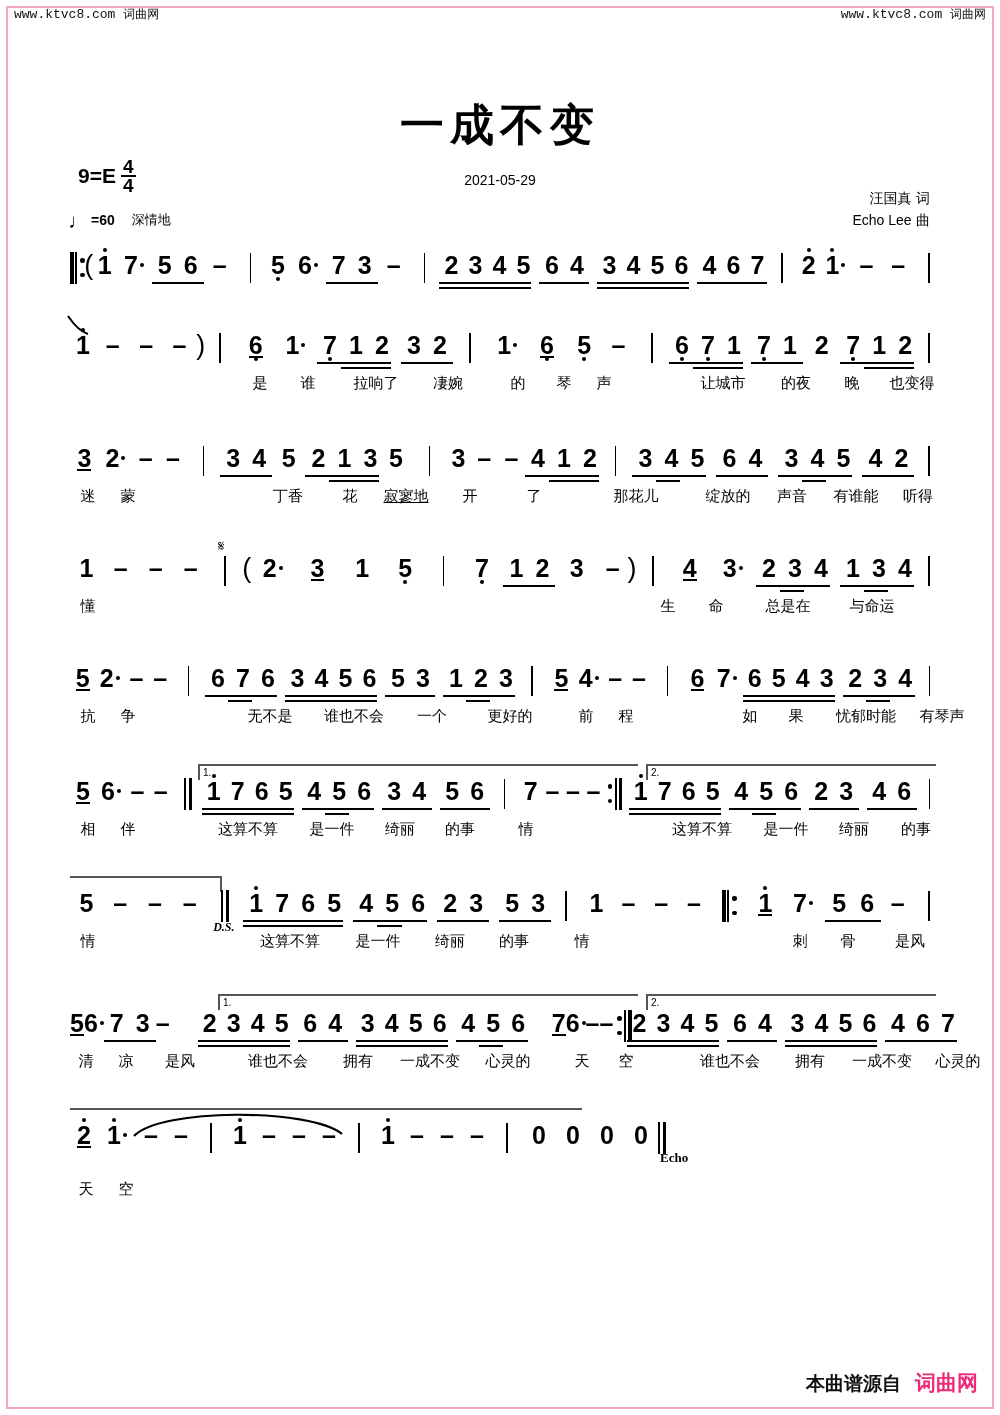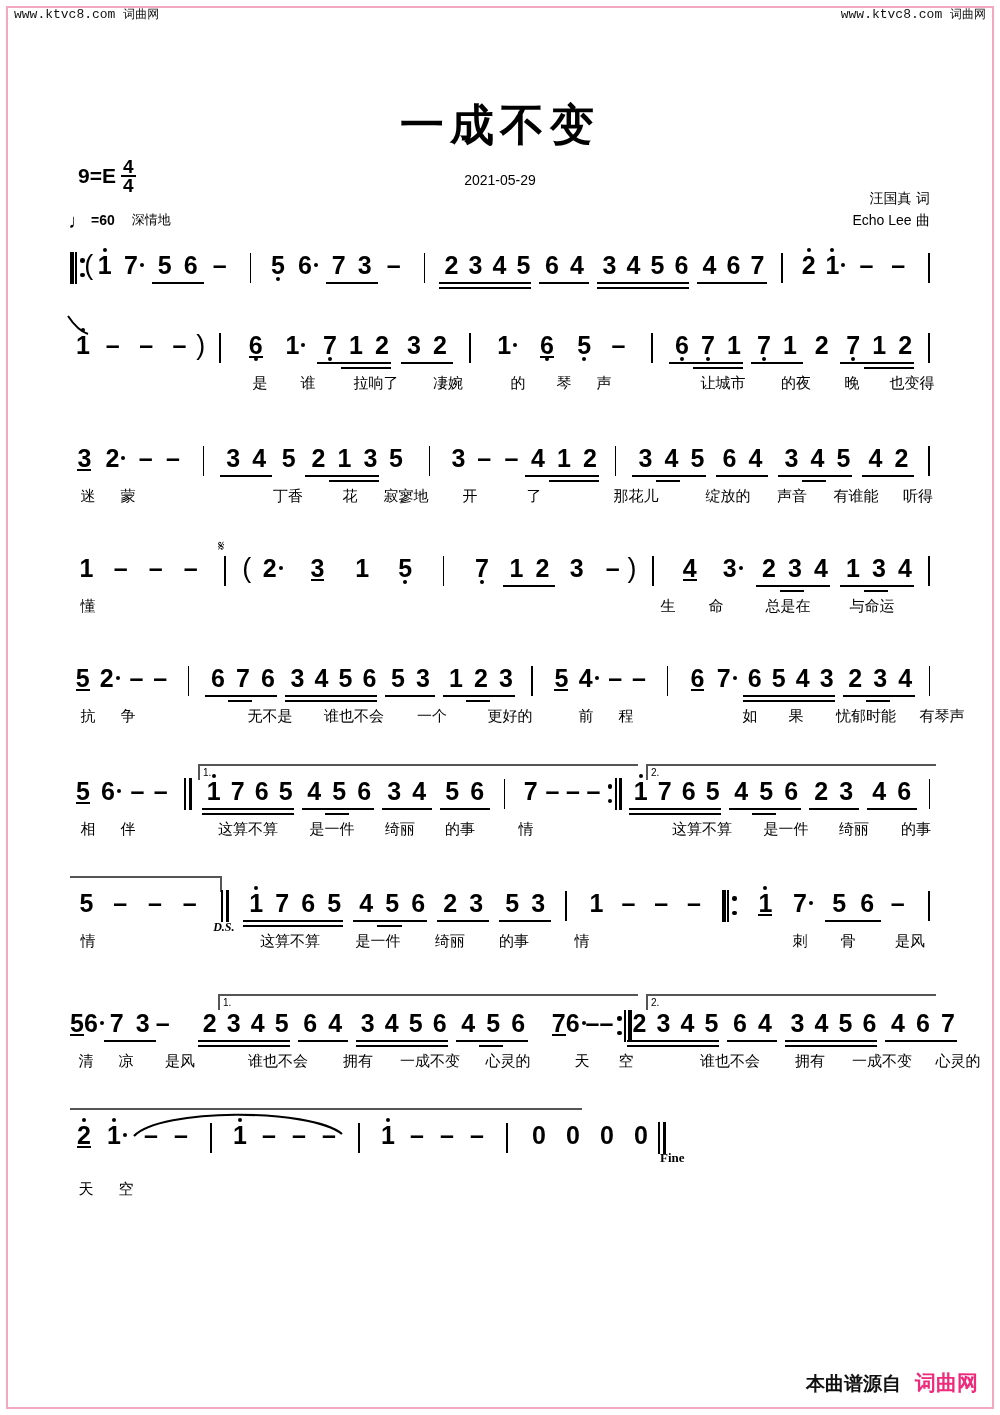--- a/index.html
+++ b/index.html
@@ -421,21 +421,21 @@
       <span class="nc" style="width:24px;"><span class="num">4</span></span><span class="nc" style="width:24px;"><span class="num">2</span></span>
       <span class="beam1"></span>
     </span>
     <span class="bar" style="margin-left:14px;"></span>
   </div>
   <div class="lyr-row">
     <span class="ly" style="left:18px;">迷</span>
     <span class="ly" style="left:58px;">蒙</span>
     <span class="ly" style="left:218px;">丁香</span>
     <span class="ly" style="left:280px;">花</span>
-    <span class="ly" style="left:336px;">寂寥地</span>
+    <span class="ly" style="left:336px;text-decoration:underline;">寂寥地</span>
     <span class="ly" style="left:400px;">开</span>
     <span class="ly" style="left:464px;">了</span>
     <span class="ly" style="left:566px;">那花儿</span>
     <span class="ly" style="left:658px;">绽放的</span>
     <span class="ly" style="left:722px;">声音</span>
     <span class="ly" style="left:786px;">有谁能</span>
     <span class="ly" style="left:848px;">听得</span>
   </div>
 </div>
 
@@ -780,21 +780,21 @@
     <span class="dash" style="width:30px;">–</span>
     <span class="dash" style="width:30px;">–</span>
     <span class="dash" style="width:30px;">–</span>
     <span class="bar" style="margin:0 14px;"></span>
     <span class="nc" style="width:34px;"><span class="num">0</span></span>
     <span class="nc" style="width:34px;"><span class="num">0</span></span>
     <span class="nc" style="width:34px;"><span class="num">0</span></span>
     <span class="nc" style="width:34px;"><span class="num">0</span></span>
     <span style="position:relative;display:inline-block;">
       <span class="dbar"><span class="a"></span><span class="b"></span></span>
-      <span class="fine-mark" style="left:2px;top:30px;">Fine</span>
+      <span class="fine-mark" style="left:2px;top:30px;">Echo</span>
     </span>
   </div>
   <div class="lyr-row">
     <span class="ly" style="left:16px;top:16px;">天</span>
     <span class="ly" style="left:56px;top:16px;">空</span>
   </div>
 </div>
 
 <div class="footer">
   <span class="f1">本曲谱源自</span>

